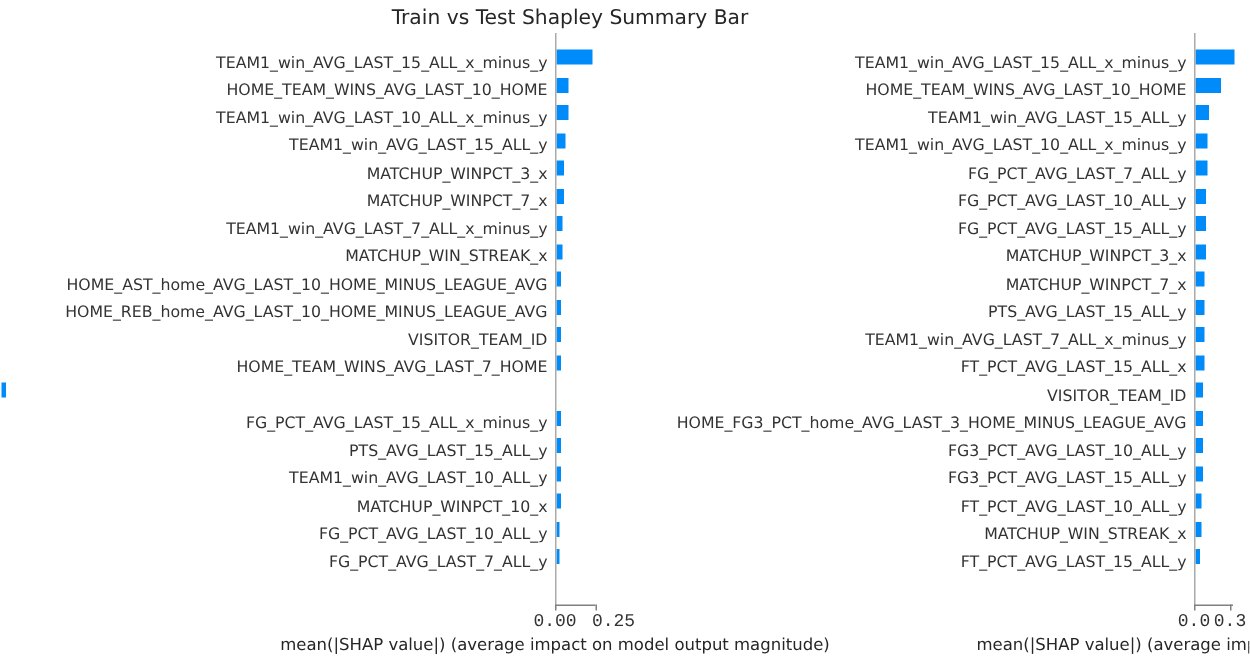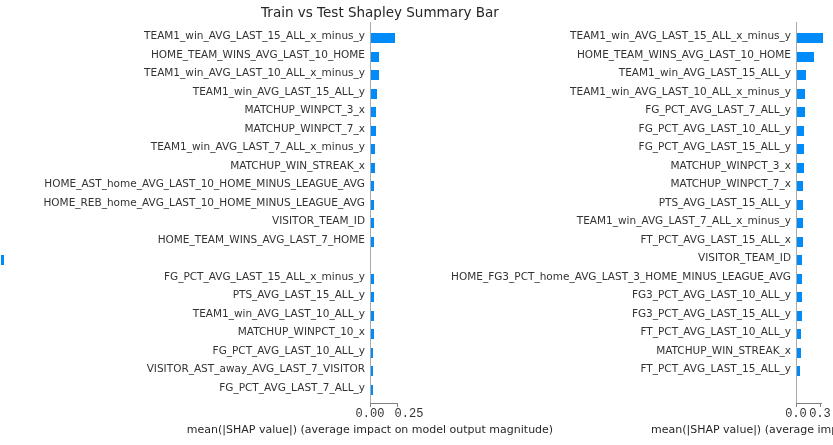--- a/index.html
+++ b/index.html
@@ -5,21 +5,21 @@
   html,body { margin:0; padding:0; background:#fff; }
   .fig {
     position:relative; width:833px; height:445px; background:#ffffff;
     font-family:"DejaVu Sans","Liberation Sans",sans-serif; overflow:hidden;
   }
   .title {
     position:absolute; top:4px; left:0; width:760px; text-align:center;
     font-size:13.5px; color:#262626; white-space:nowrap;
   }
   .chart { position:absolute; top:29px; }
-  .row { display:flex; align-items:flex-start; height:18.5px; }
+  .row { display:flex; align-items:flex-end; height:18.5px; }
   .ylabel {
     text-align:right; font-size:10.5px; color:#333333; white-space:nowrap;
     overflow:visible; flex:none;
   }
   .chart.c0 .ylabel { width:365px; padding-right:5px; }
   .chart.c1 .ylabel { width:378px; padding-right:5px; }
   .bararea { position:relative; height:100%; display:flex; align-items:center; flex:none; width:34px; padding-left:1px; }
   .bar { height:10px; flex:none; }
   .spine { position:absolute; top:22px; height:381px; width:1px; background:#aaaaaa; }
   .xline { position:absolute; top:403px; height:1px; background:#808080; }
@@ -141,26 +141,20 @@
           <div class="bar" style="width: 2.5px; background: rgb(0, 139, 251);"></div>
         </div>
       </div>
       <div class="row">
         <span class="ylabel">FG_PCT_AVG_LAST_10_ALL_y</span>
         <div class="bararea">
           <div class="bar" style="width: 2.4px; background: rgb(0, 139, 251);"></div>
         </div>
       </div>
       <div class="row">
-        <span class="ylabel">VISITOR_AST_away_AVG_LAST_7_VISITOR</span>
-        <div class="bararea">
-          <div class="bar" style="width: 2.3px; background: rgb(0, 139, 251);"></div>
-        </div>
-      </div>
-      <div class="row">
         <span class="ylabel">FG_PCT_AVG_LAST_7_ALL_y</span>
         <div class="bararea">
           <div class="bar" style="width: 2.1px; background: rgb(0, 139, 251);"></div>
         </div>
       </div>
     </div>
 
   <div class="chart c1" style="left:413px;">
       <div class="row">
         <span class="ylabel">TEAM1_win_AVG_LAST_15_ALL_x_minus_y</span>

